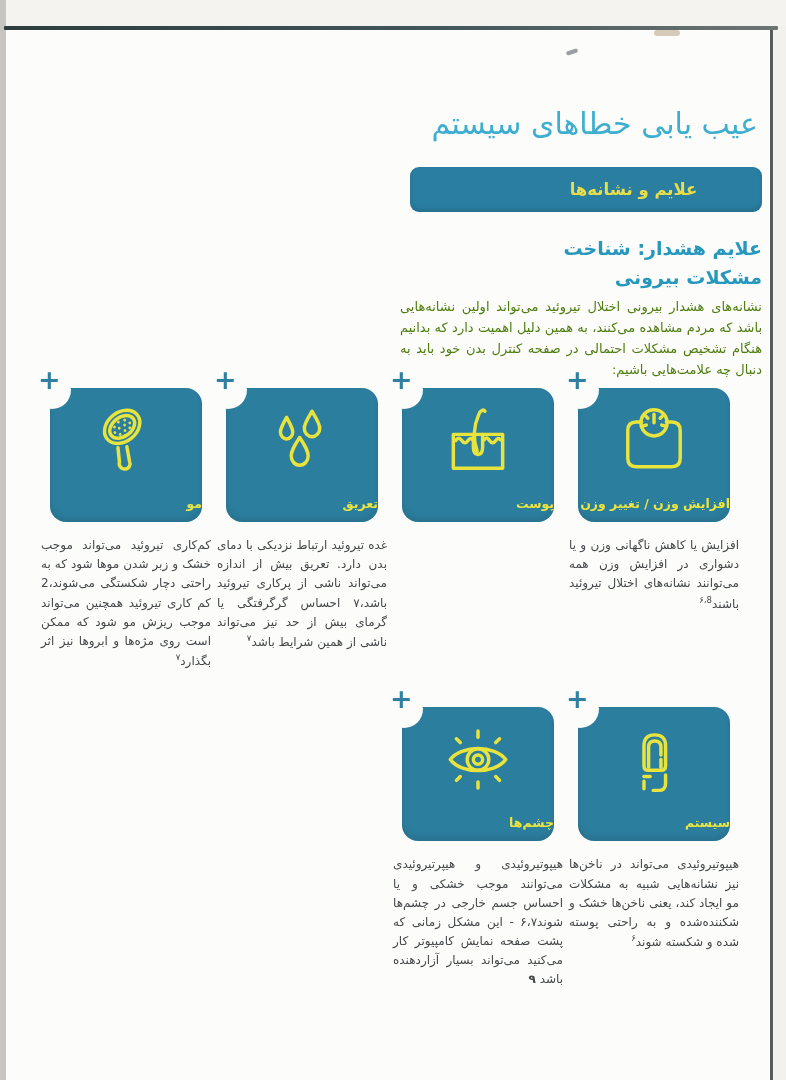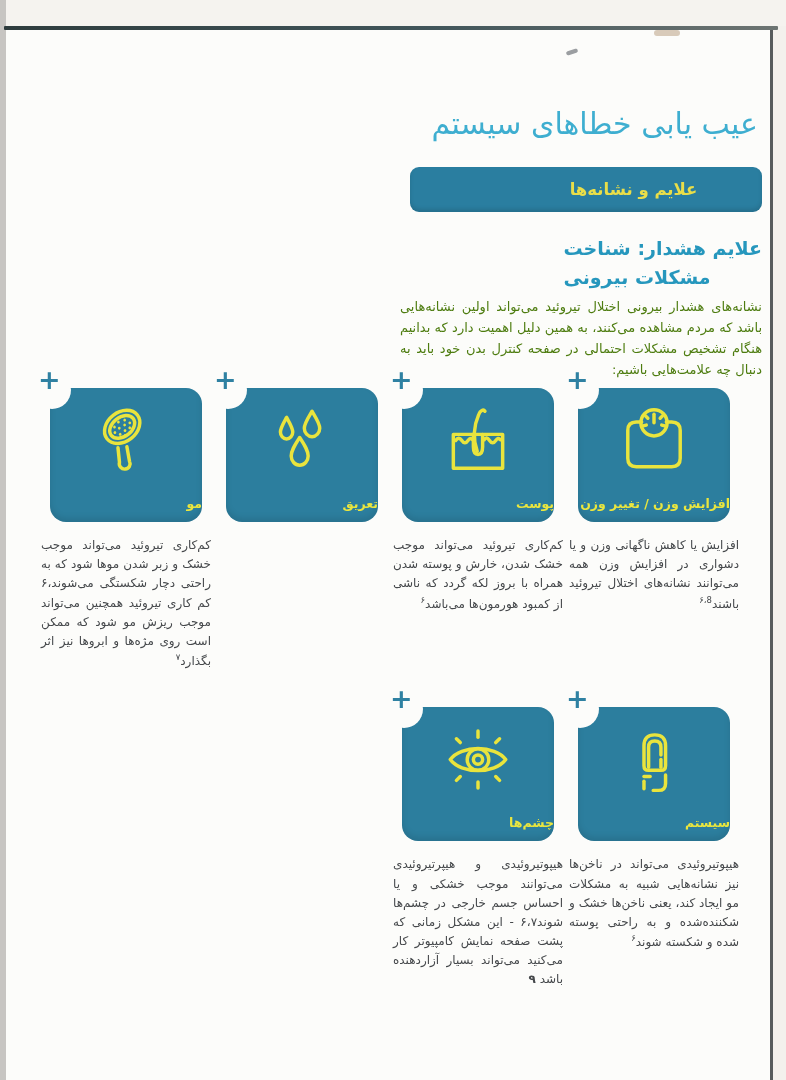--- a/index.html
+++ b/index.html
@@ -26,21 +26,21 @@
   }
   .banner{
     position:absolute;top:137px;right:8px;width:352px;height:45px;
     background:#2a7ea0;border-radius:9px;
     display:flex;align-items:center;justify-content:center;
     box-shadow:inset 0 -3px 4px rgba(0,0,0,.12);
   }
   .banner span{color:#e9de49;font-weight:bold;font-size:16.5px;margin-left:95px;}
 
   .section-heading{
-    position:absolute;top:204px;right:8px;text-align:left;
+    position:absolute;top:204px;right:8px;text-align:right;
     color:#2697bd;font-weight:bold;font-size:19px;line-height:1.55;
   }
   .intro{
     position:absolute;top:266px;right:8px;width:362px;margin:0;
     text-align:justify;font-size:13px;line-height:1.62;color:#4d7c0f;
   }
 
   .cards-grid{
     position:absolute;top:358px;right:40px;
     display:grid;grid-template-columns:repeat(4,152px);column-gap:24px;direction:rtl;
@@ -165,25 +165,25 @@
             <path d="M46 57 L37 74 A7 7 0 1 1 26 67 L36 51"></path>
           </g>
         </svg>
       </div>
       <div class="card-label">مو</div>
     </div>
 
     <p class="cell-text r2 c1">
       <span>افزایش یا کاهش ناگهانی وزن و یا دشواری در افزایش وزن همه می‌توانند نشانه‌های اختلال تیروئید باشند</span><sup class="ref">۶،8</sup>
     </p>
-    <p class="cell-text r2 c2">
-      <span>کم‌کاری تیروئید می‌تواند موجب خشک شدن، خارش و پوسته شدن همراه با بروز لکه گردد که ناشی از کمبود هورمون‌ها می‌باشد</span><sup class="ref">۶</sup>
+    <p class="cell-text r2 c3">
+      <span>غده تیروئید ارتباط نزدیکی با دمای بدن دارد. تعریق بیش از اندازه می‌تواند ناشی از پرکاری تیروئید باشد،۷ احساس گرگرفتگی یا گرمای بیش از حد نیز می‌تواند ناشی از همین شرایط باشد</span><sup class="ref">۷</sup>
     </p>
     <p class="cell-text r2 c4">
-      <span>کم‌کاری تیروئید می‌تواند موجب خشک و زبر شدن موها شود که به راحتی دچار شکستگی می‌شوند،۶ کم کاری تیروئید همچنین می‌تواند موجب ریزش مو شود که ممکن است روی مژه‌ها و ابروها نیز اثر بگذارد</span><sup class="ref">۷</sup>
+      <span>کم‌کاری تیروئید می‌تواند موجب خشک و زبر شدن موها شود که به راحتی دچار شکستگی می‌شوند،2 کم کاری تیروئید همچنین می‌تواند موجب ریزش مو شود که ممکن است روی مژه‌ها و ابروها نیز اثر بگذارد</span><sup class="ref">۷</sup>
     </p>
 
     <div class="card r3 c1">
       <span class="notch"></span>
       <span class="plus">+</span>
       <div class="card-icon">
         <svg width="80" height="74" viewBox="0 0 100 96">
           <path d="M37 58 V32 Q37 18 51 18 Q65 18 65 32 V58 Q65 64 59 64 H43 Q37 64 37 58 Z"></path>
           <path d="M43 60 V34 Q43 26 51 26 Q59 26 59 34 V44"></path>
           <path d="M59 50 V60"></path>

